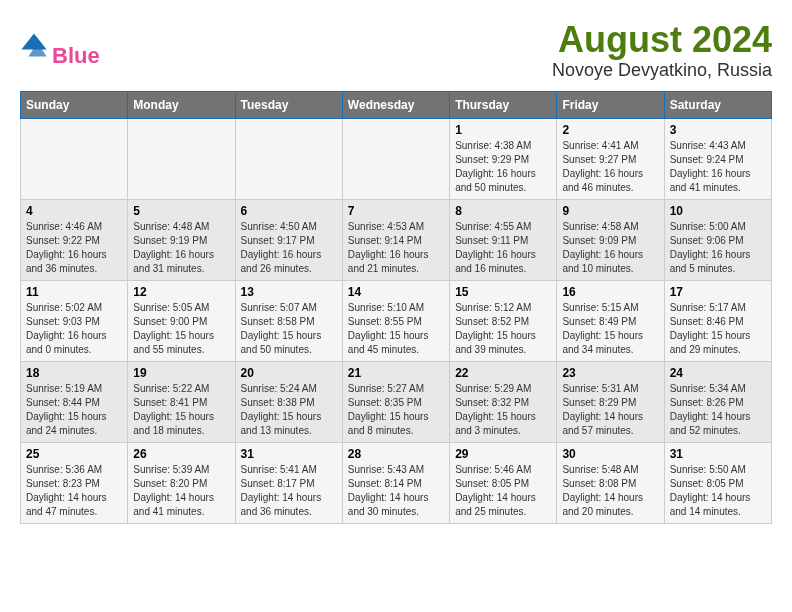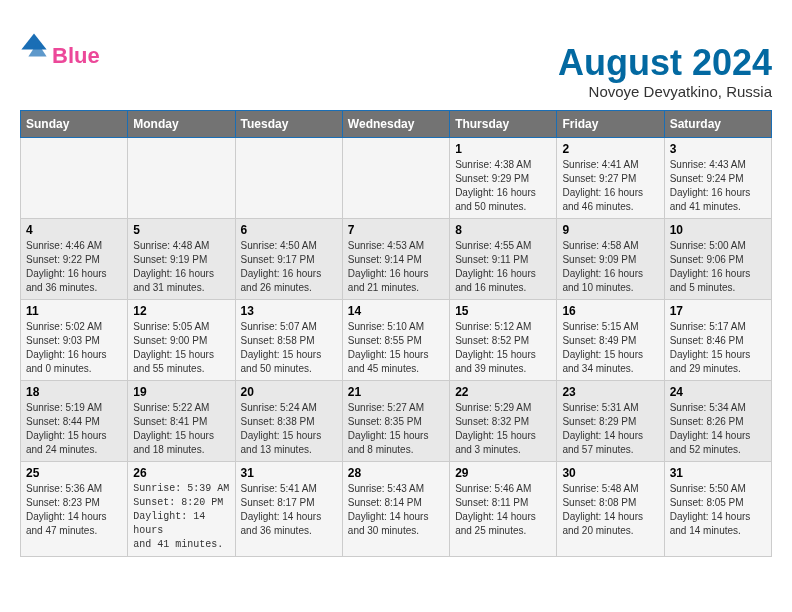--- a/index.html
+++ b/index.html
@@ -31,26 +31,25 @@
       width: 28px;
       height: 28px;
       margin-right: 4px;
     }
     .title-block {
       text-align: right;
     }
     .month-year {
       font-size: 36px;
       font-weight: bold;
-      color: #0369a1;
+      color: #4d7c0f;
       line-height: 1.1;
-      margin-top: 23px;
     }
     .location {
-      font-size: 15px;
+      font-size: 18px;
       color: #333;
     }
     table {
       width: 100%;
       border-collapse: collapse;
       font-size: 11px;
     }
     thead tr th {
       background-color: #737373;
       color: #fff;
@@ -305,21 +304,21 @@
       <tr>
         <td>
           <span class="day-num">25</span>
           <div class="day-info" style="white-space: pre-line;">Sunrise: 5:36 AM
 Sunset: 8:23 PM
 Daylight: 14 hours
 and 47 minutes.</div>
         </td>
         <td>
           <span class="day-num">26</span>
-          <div class="day-info" style="white-space: pre-line; font-family: Liberation Mono, monospace;">Sunrise: 5:39 AM
+          <div class="day-info" style="white-space: pre-line;">Sunrise: 5:39 AM
 Sunset: 8:20 PM
 Daylight: 14 hours
 and 41 minutes.</div>
         </td>
         <td>
           <span class="day-num">31</span>
           <div class="day-info" style="white-space: pre-line;">Sunrise: 5:41 AM
 Sunset: 8:17 PM
 Daylight: 14 hours
 and 36 minutes.</div>
@@ -327,21 +326,21 @@
         <td>
           <span class="day-num">28</span>
           <div class="day-info" style="white-space: pre-line;">Sunrise: 5:43 AM
 Sunset: 8:14 PM
 Daylight: 14 hours
 and 30 minutes.</div>
         </td>
         <td>
           <span class="day-num">29</span>
           <div class="day-info" style="white-space: pre-line;">Sunrise: 5:46 AM
-Sunset: 8:11 PM
+Sunset: 8:05 PM
 Daylight: 14 hours
 and 25 minutes.</div>
         </td>
         <td>
           <span class="day-num">30</span>
           <div class="day-info" style="white-space: pre-line;">Sunrise: 5:48 AM
 Sunset: 8:08 PM
 Daylight: 14 hours
 and 20 minutes.</div>
         </td>

